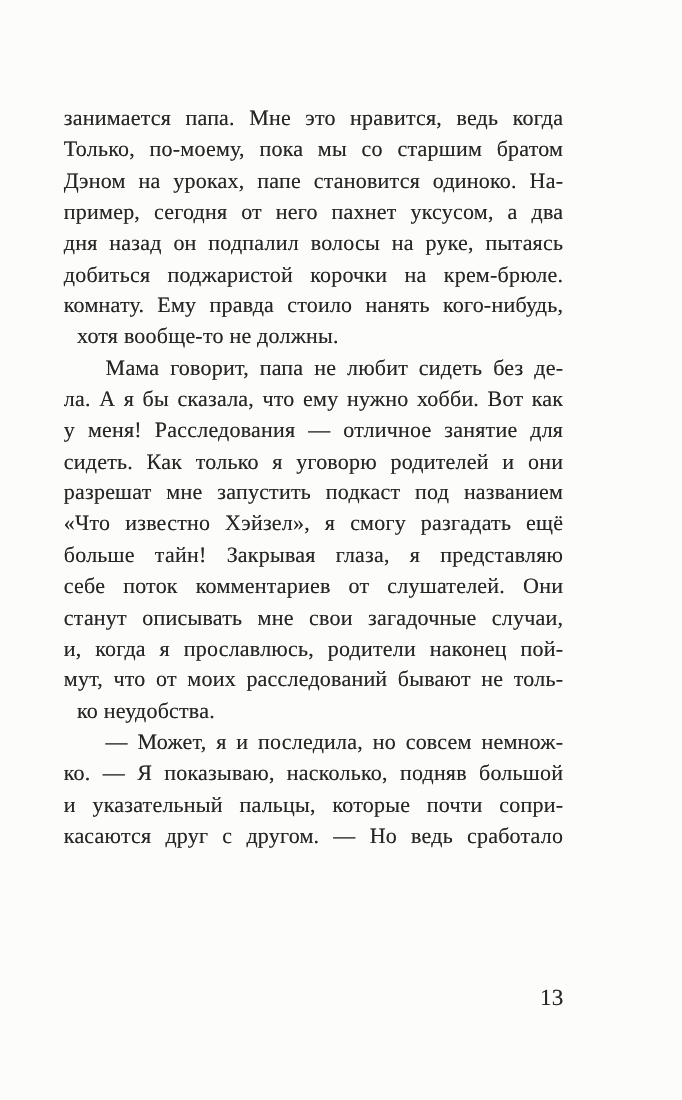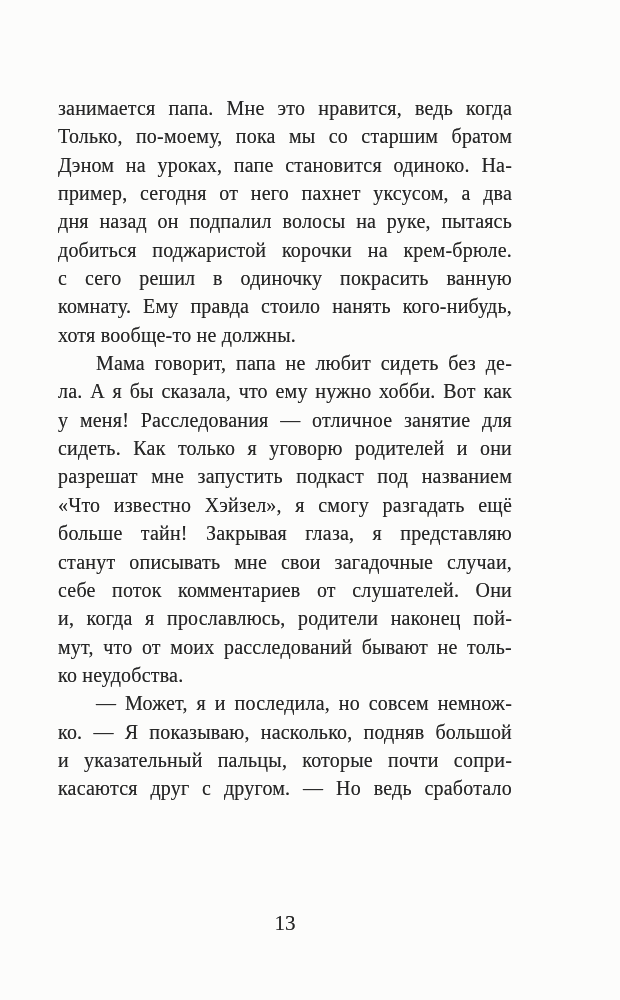--- a/index.html
+++ b/index.html
@@ -28,59 +28,58 @@
     line-height: 28.35px;
     letter-spacing: 0.2px;
     text-align: justify;
     text-align-last: justify;
     text-shadow: 0 0 0.5px rgba(38,38,38,0.55);
     white-space: normal;
   }
   .line.end {
     text-align: left;
     text-align-last: left;
+    margin-left: 12px;
   }
   .line.ind {
     padding-left: 38px;
   }
   .pagenum {
     position: absolute;
     top: 893px;
     left: 58px;
     width: 454px;
-    text-align: center;
+    text-align: right;
     font-size: 21px;
     line-height: 28px;
     text-shadow: 0 0 0.5px rgba(38,38,38,0.55);
-    margin-top: 16px;
   }
 </style>
 </head>
 <body>
 
 <div class="page">
   <div class="text-block">
     <div class="line">занимается папа. Мне это нравится, ведь когда</div>
     <div class="line">Только, по-моему, пока мы со старшим братом</div>
     <div class="line">Дэном на уроках, папе становится одиноко. На-</div>
     <div class="line">пример, сегодня от него пахнет уксусом, а два</div>
     <div class="line">дня назад он подпалил волосы на руке, пытаясь</div>
     <div class="line">добиться поджаристой корочки на крем-брюле.</div>
-    <div class="line">с сего решил в одиночку покрасить ванную</div>
     <div class="line">комнату. Ему правда стоило нанять кого-нибудь,</div>
     <div class="line end">хотя вообще-то не должны.</div>
     <div class="line ind">Мама говорит, папа не любит сидеть без де-</div>
     <div class="line">ла. А я бы сказала, что ему нужно хобби. Вот как</div>
     <div class="line">у меня! Расследования — отличное занятие для</div>
     <div class="line">сидеть. Как только я уговорю родителей и они</div>
     <div class="line">разрешат мне запустить подкаст под названием</div>
     <div class="line">«Что известно Хэйзел», я смогу разгадать ещё</div>
     <div class="line">больше тайн! Закрывая глаза, я представляю</div>
+    <div class="line">себе поток комментариев от слушателей. Они</div>
     <div class="line">станут описывать мне свои загадочные случаи,</div>
-    <div class="line">себе поток комментариев от слушателей. Они</div>
     <div class="line">и, когда я прославлюсь, родители наконец пой-</div>
     <div class="line">мут, что от моих расследований бывают не толь-</div>
     <div class="line end">ко неудобства.</div>
     <div class="line ind">— Может, я и последила, но совсем немнож-</div>
     <div class="line">ко. — Я показываю, насколько, подняв большой</div>
     <div class="line">и указательный пальцы, которые почти сопри-</div>
     <div class="line">касаются друг с другом. — Но ведь сработало</div>
   </div>
   <div class="pagenum">13</div>
 </div>

